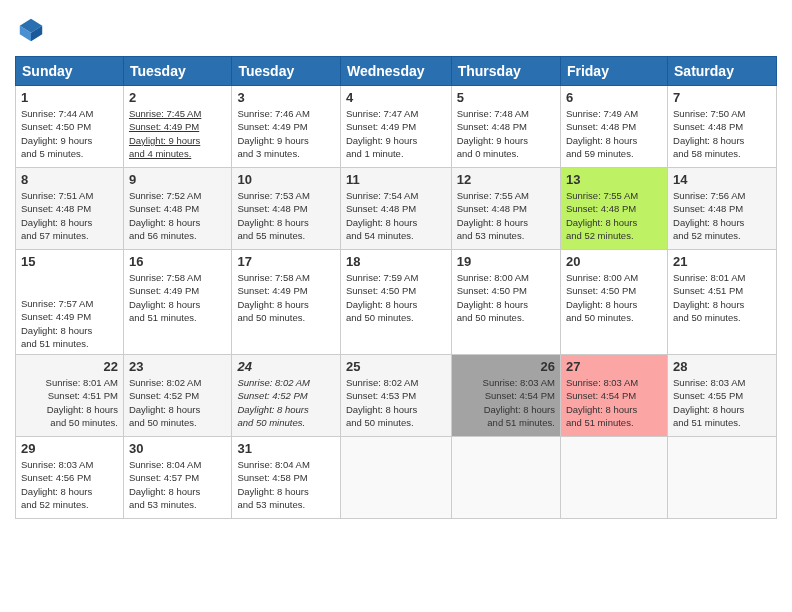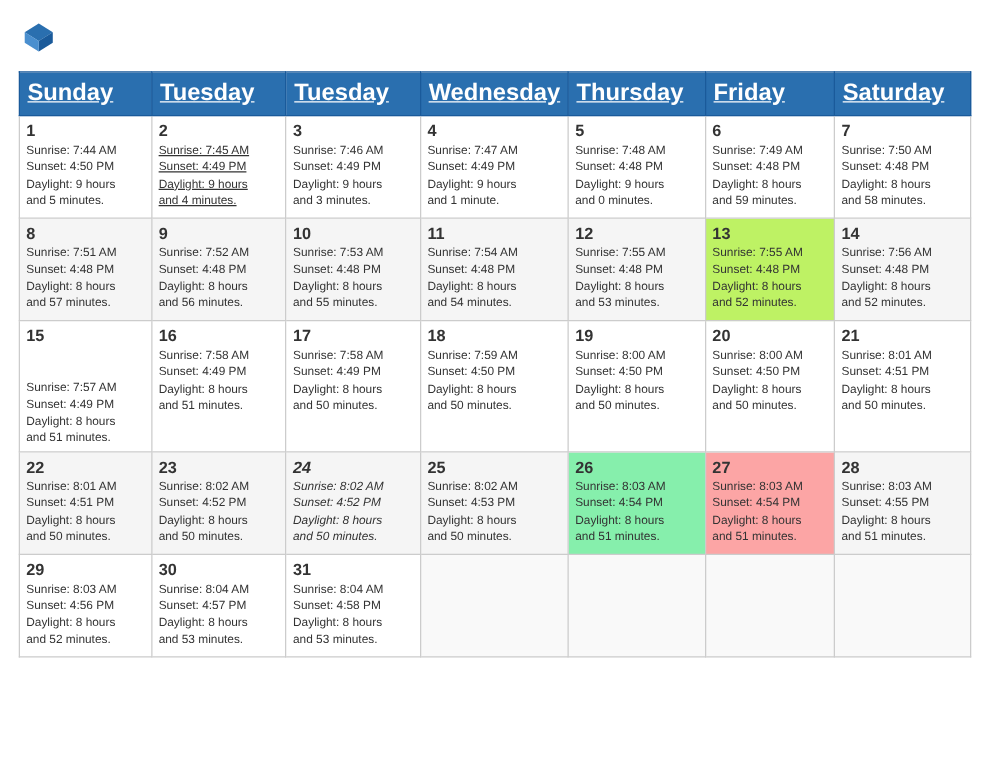--- a/index.html
+++ b/index.html
@@ -54,26 +54,25 @@
       color: #555;
     }
     .calendar {
       width: 100%;
       border-collapse: collapse;
       border: 1px solid #ccc;
     }
     .calendar th {
       background: #2a6faf;
       color: #fff;
-      font-size: 19px;
+      font-size: 14px;
       font-weight: bold;
       padding: 6px 6px;
       text-align: left;
       border: 1px solid #1a5a9a;
-      text-decoration: underline;
     }
     .calendar td {
       vertical-align: top;
       border: 1px solid #ccc;
       padding: 4px 5px;
       width: 113px;
       background: #fff;
       min-height: 80px;
     }
     .calendar tr:nth-child(even) td {
@@ -285,21 +284,21 @@
           </td>
           <td>
             <span class="day-num">21</span>
             <div class="day-info" style="white-space: pre-line;">Sunrise: 8:01 AM
 Sunset: 4:51 PM
 Daylight: 8 hours
 and 50 minutes.</div>
           </td>
         </tr>
         <tr class="week-row">
-          <td style="background: rgb(245, 245, 245);">
+          <td style="background: rgb(245, 245, 245); text-align: right;">
             <span class="day-num">22</span>
             <div class="day-info" style="white-space: pre-line;">Sunrise: 8:01 AM
 Sunset: 4:51 PM
 Daylight: 8 hours
 and 50 minutes.</div>
           </td>
           <td style="background: rgb(245, 245, 245);">
             <span class="day-num">23</span>
             <div class="day-info" style="white-space: pre-line;">Sunrise: 8:02 AM
 Sunset: 4:52 PM
@@ -313,21 +312,21 @@
 Daylight: 8 hours
 and 50 minutes.</div>
           </td>
           <td style="background: rgb(245, 245, 245);">
             <span class="day-num">25</span>
             <div class="day-info" style="white-space: pre-line;">Sunrise: 8:02 AM
 Sunset: 4:53 PM
 Daylight: 8 hours
 and 50 minutes.</div>
           </td>
-          <td style="background: #86efac;">
+          <td style="background: #a3a3a3; text-align: right;">
             <span class="day-num">26</span>
             <div class="day-info" style="white-space: pre-line;">Sunrise: 8:03 AM
 Sunset: 4:54 PM
 Daylight: 8 hours
 and 51 minutes.</div>
           </td>
           <td style="background: #fca5a5;">
             <span class="day-num">27</span>
             <div class="day-info" style="white-space: pre-line;">Sunrise: 8:03 AM
 Sunset: 4:54 PM

